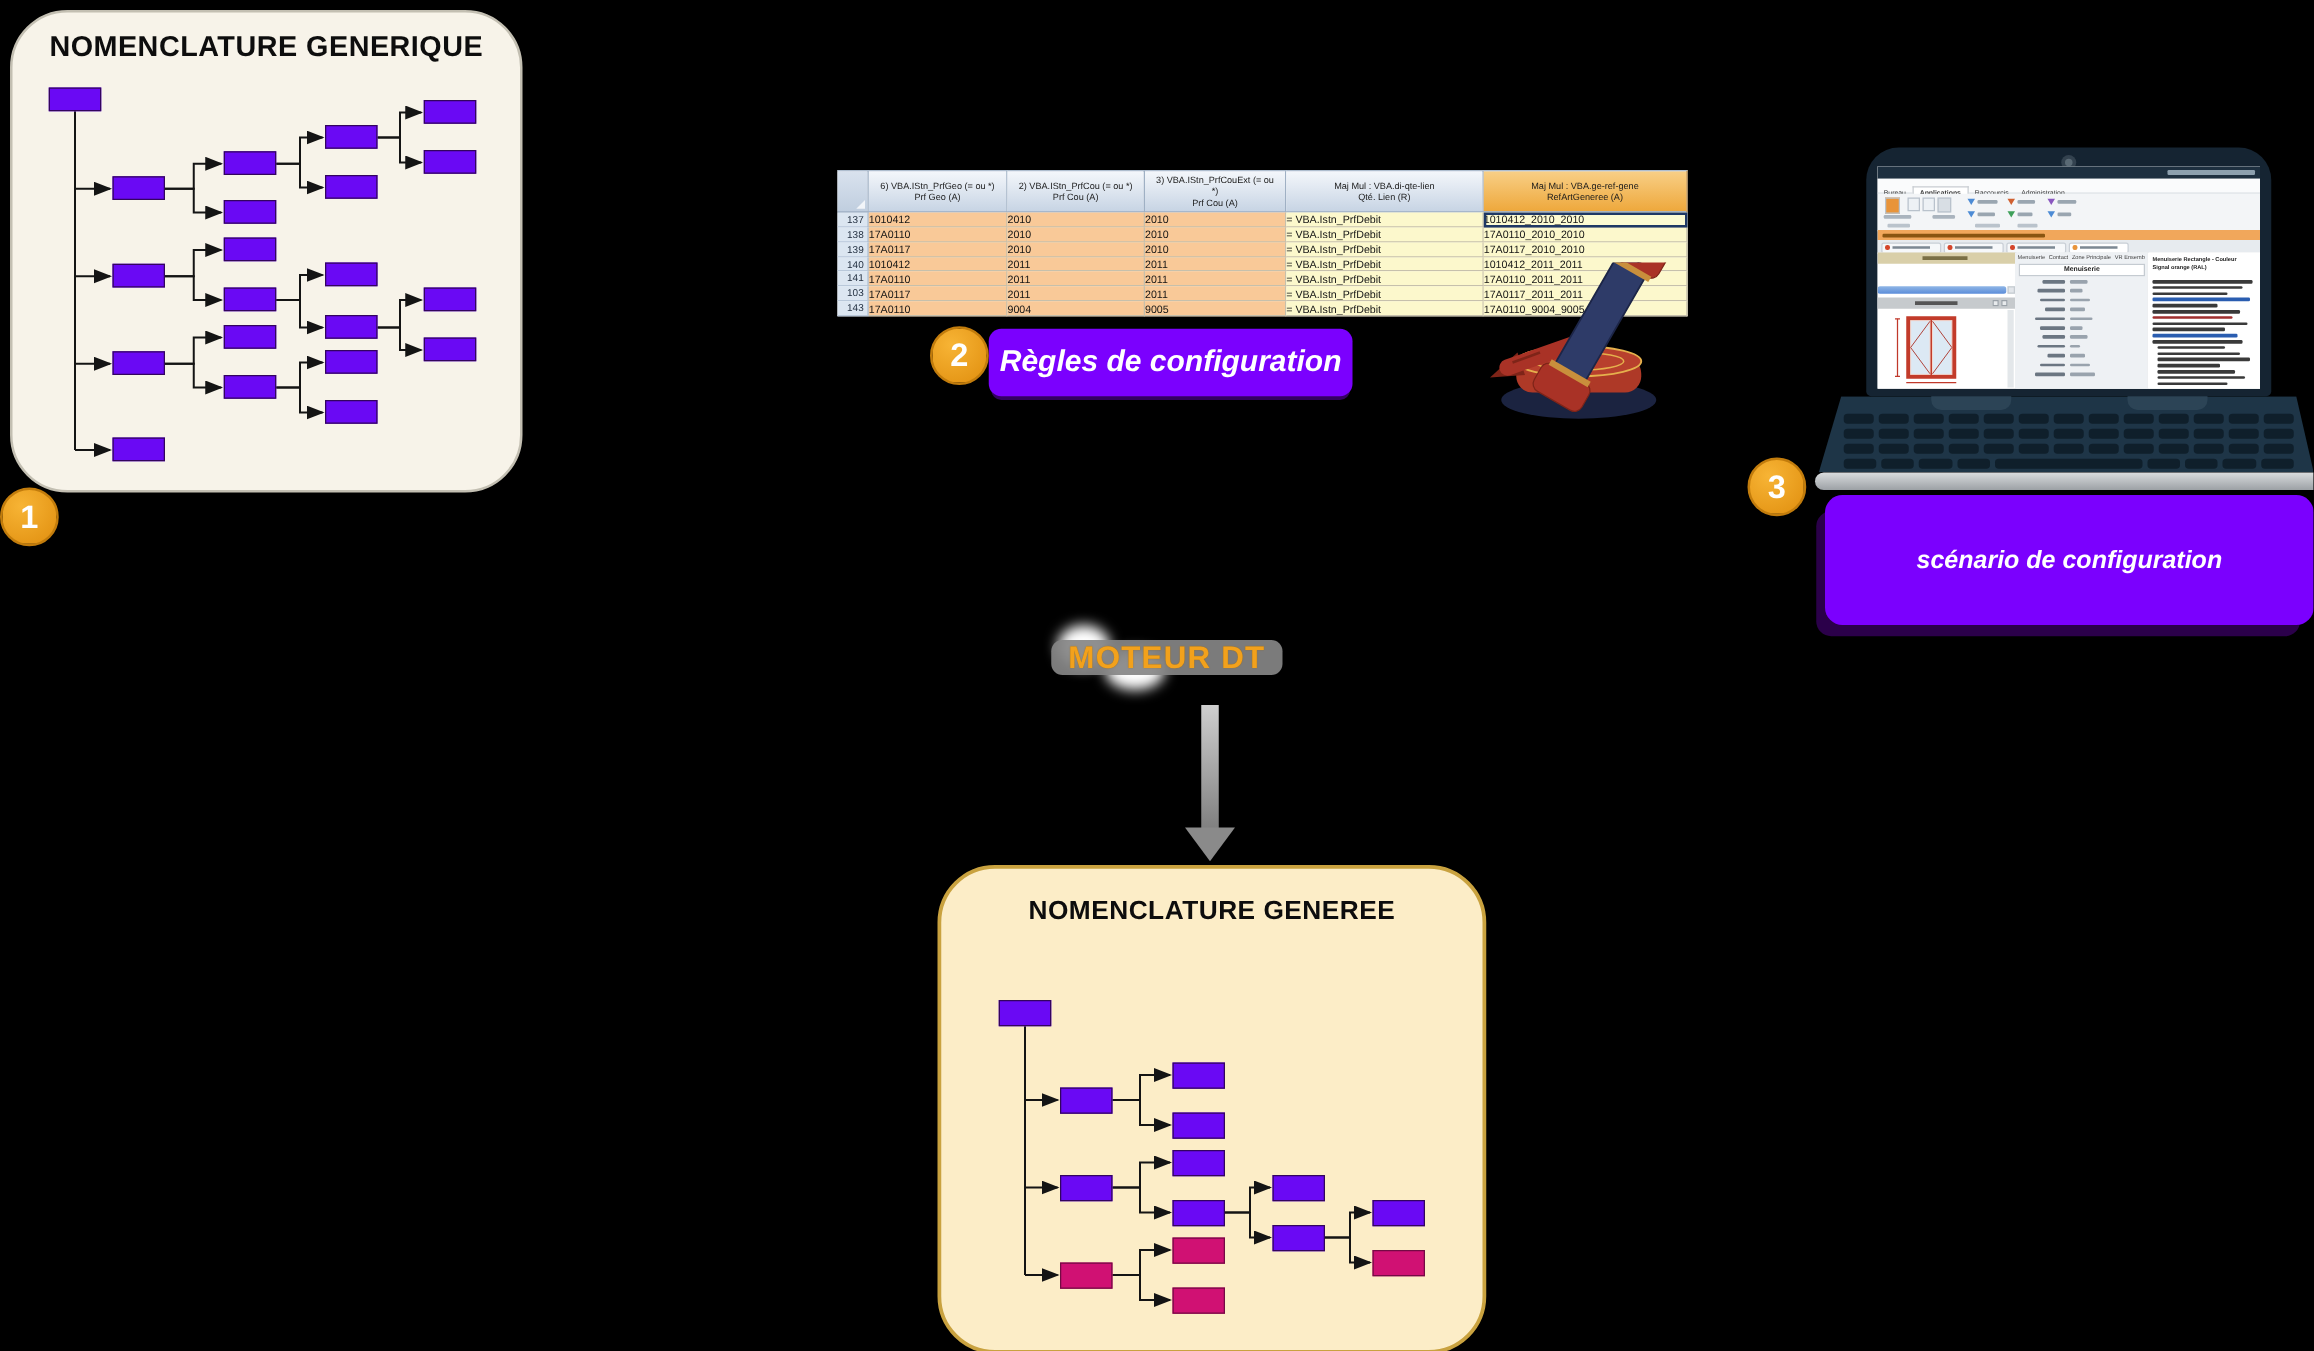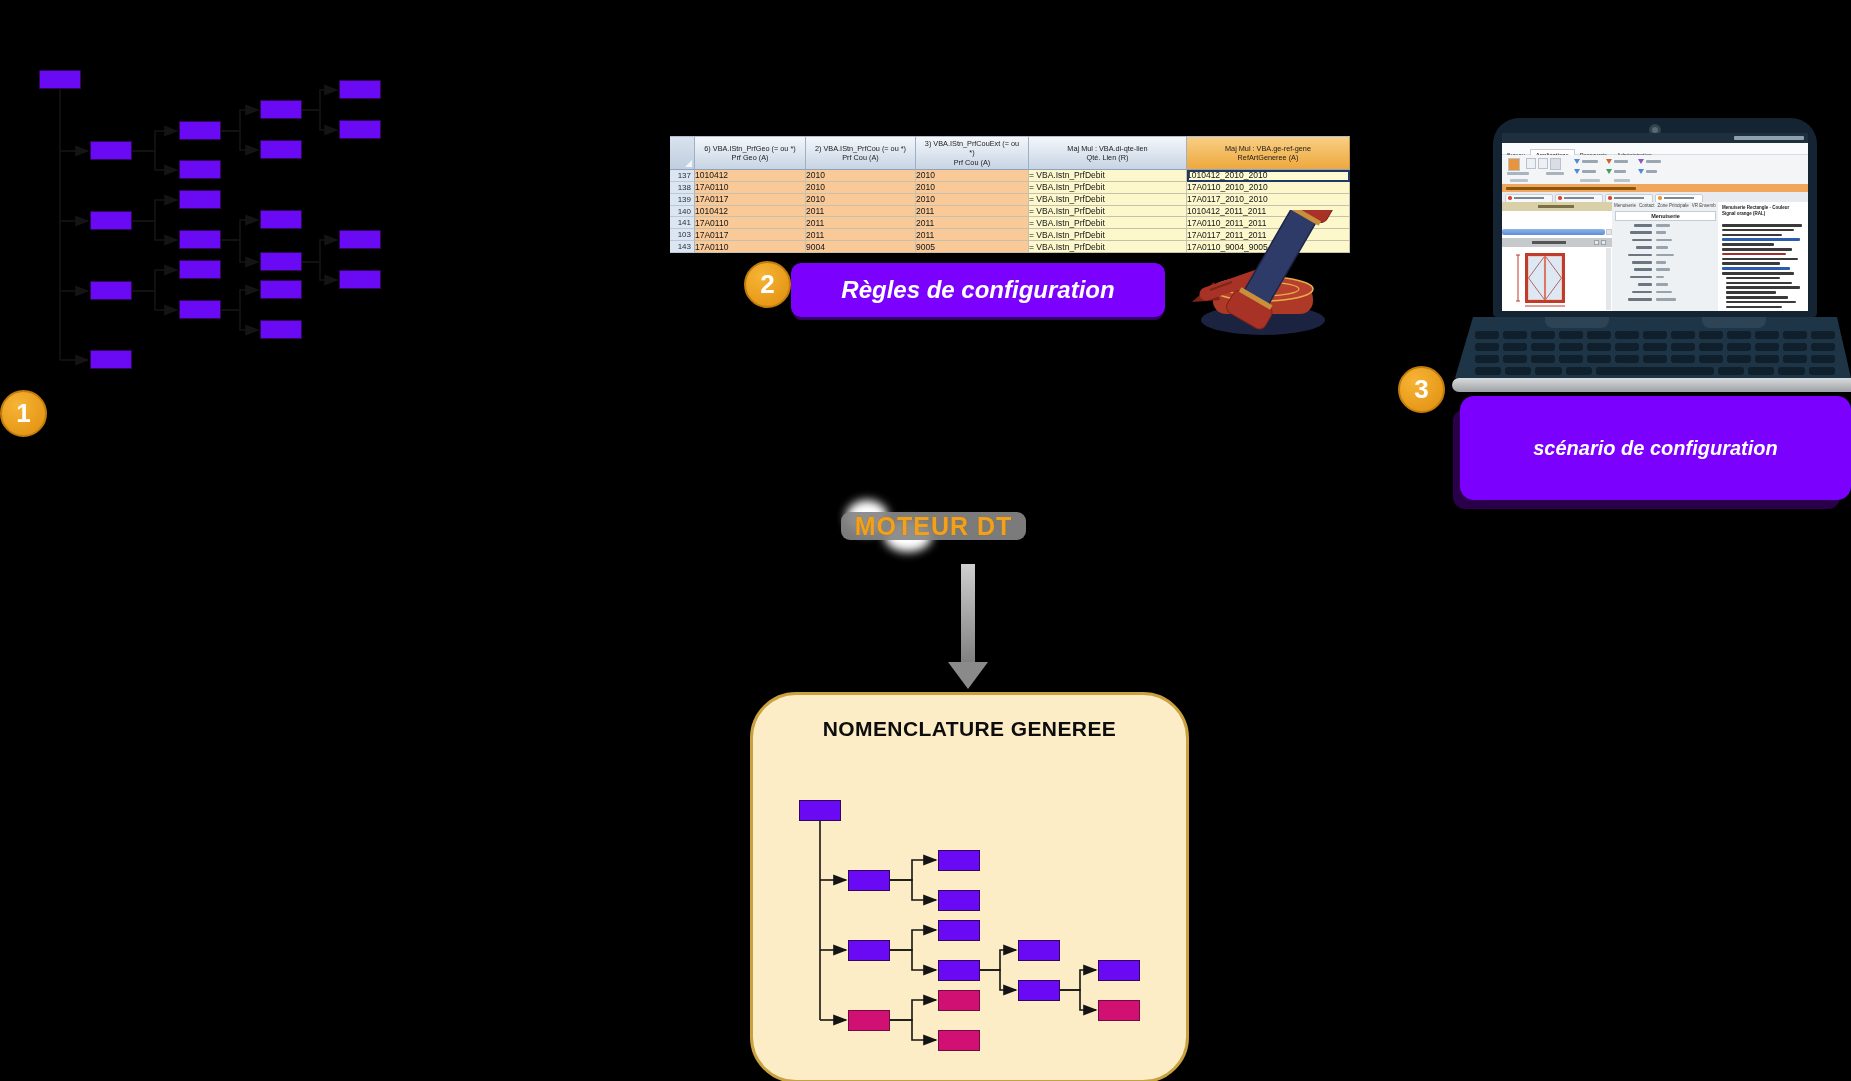--- a/index.html
+++ b/index.html
@@ -14,21 +14,21 @@
   #title-generated{top:22px;font-size:21px;}
   #tree-svg{position:absolute;left:0;top:0;width:1851px;height:1081px;pointer-events:none;}
   .node{position:absolute;box-sizing:border-box;}
   .node.purple{background:#6A09F4;border:1.5px solid #33045E;}
   .node.pink{background:#D01173;border:1.5px solid #740A44;}
   
   .banner{position:absolute;background:#7B00FE;color:#fff;font-style:italic;font-weight:bold;
           display:flex;align-items:center;justify-content:center;text-align:center;}
   #banner1{left:23px;top:411px;width:385px;height:60px;border-radius:10px;font-size:27px;
            box-shadow:0 6px 0 -2px rgba(58,0,110,.9);}
-  #banner2{left:791px;top:263px;width:374px;height:54px;border-radius:10px;font-size:24px;
+  #banner2{left:791px;top:263px;width:291px;height:54px;border-radius:10px;font-size:24px;
            box-shadow:0 5px 0 -2px rgba(58,0,110,.9);}
   #banner3{left:1460px;top:396px;width:391px;height:104px;border-radius:14px;font-size:20px;line-height:1.5;
            box-shadow:-9px 11px 0 -2px rgba(45,0,78,.95);flex-direction:column;}
   .badge{position:absolute;width:43px;height:43px;border-radius:50%;
          background:radial-gradient(circle at 35% 30%,#F7B435,#E08E0E);
          border:2px solid #C27C0C;color:#fff;font-weight:bold;font-size:26px;
          display:flex;align-items:center;justify-content:center;z-index:6;}
   #badge1{left:0px;top:390px;}
   #badge2{left:744px;top:261px;}
   #badge3{left:1398px;top:366px;}
@@ -110,20 +110,23 @@
   .key{flex:1;background:#0F1F2B;border-radius:3px;}
   .key.space{flex:4.5;}
   #lip{position:absolute;left:1452px;top:378px;width:399px;height:14px;
     background:linear-gradient(#DADCDE,#9CA1A5);border-radius:9px 0 0 9px;z-index:2;}
 </style>
 </head>
 <body>
 
 <div id="stage">
 
+  <div id="box-generic" class="bigbox">
+    <div id="title-generic" class="boxtitle">NOMENCLATURE GENERIQUE</div>
+  </div>
 
   <div id="box-generated" class="bigbox">
     <div id="title-generated" class="boxtitle">NOMENCLATURE GENEREE</div>
   </div>
 
   <svg id="tree-svg">
     <defs>
       <marker id="ah" markerWidth="9" markerHeight="8" refX="8" refY="3.5" orient="auto">
         <path d="M0,0L9,3.5L0,7Z" fill="#141414"></path>
       </marker>

